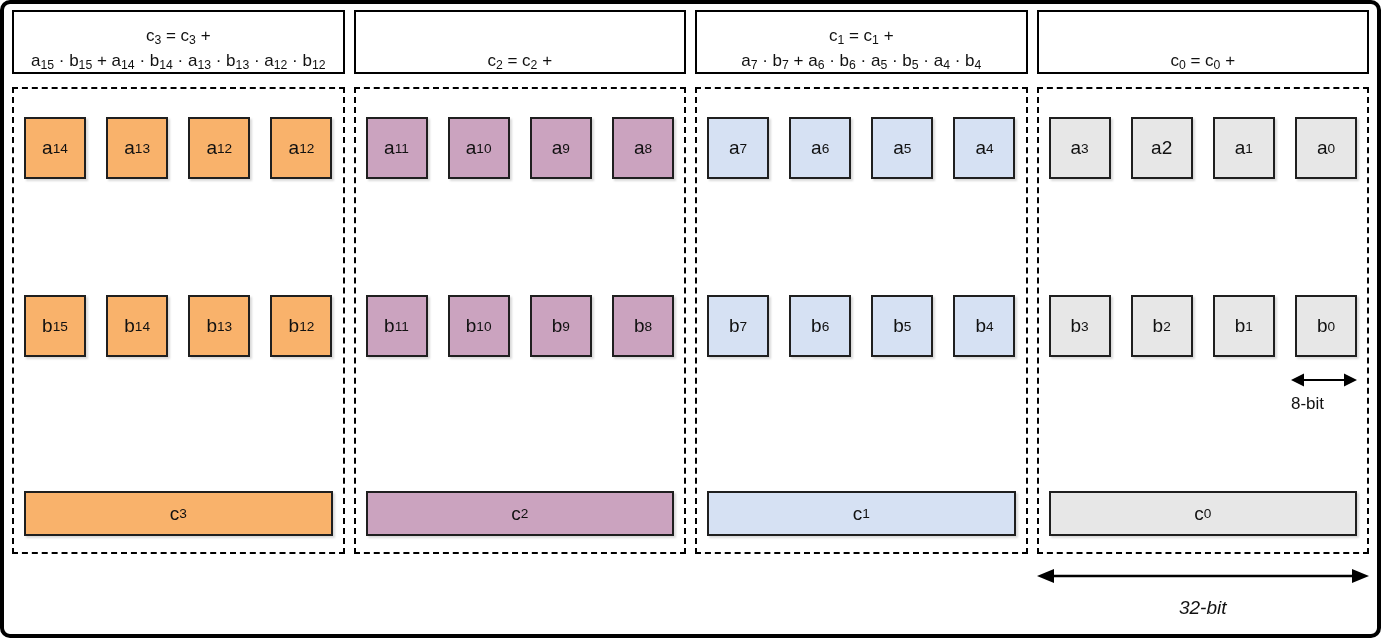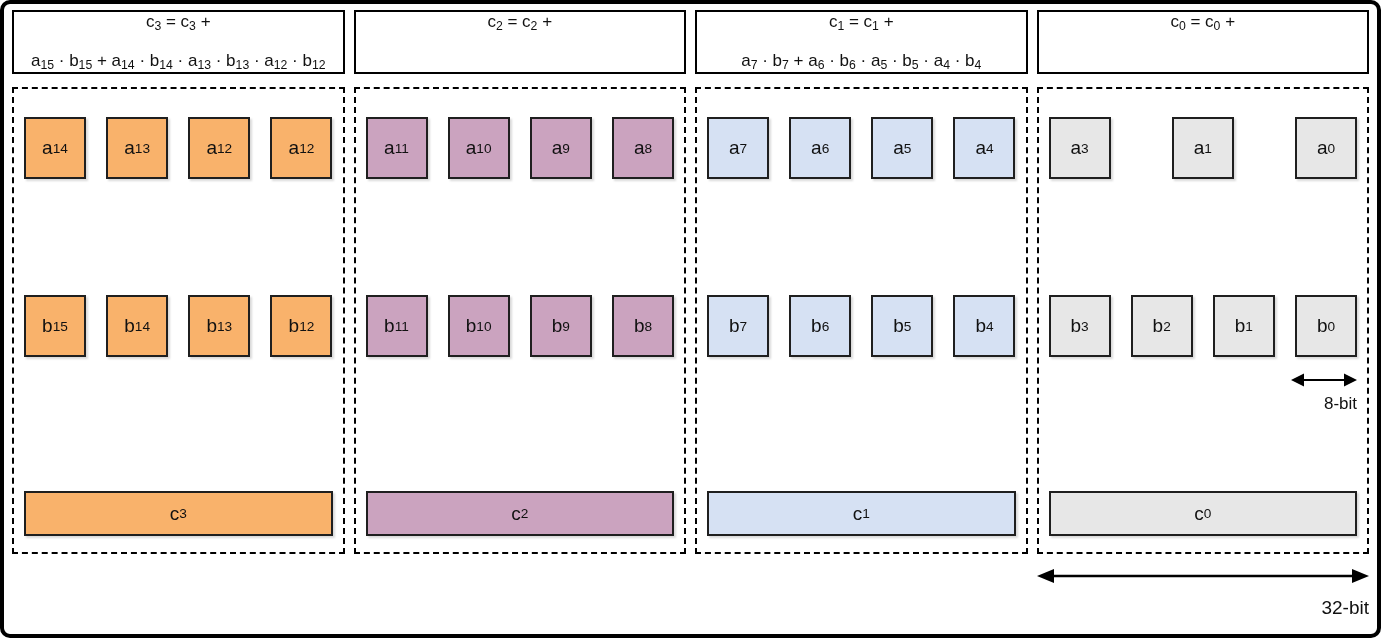--- a/index.html
+++ b/index.html
@@ -22,21 +22,21 @@
     grid-template-columns: repeat(4, 1fr);
     column-gap: 9px;
   }
   
   .header-box {
     box-sizing: border-box;
     height: 64px;
     border: 2px solid #000;
     background: #fff;
     display: flex; flex-direction: column;
-    align-items: center; justify-content: space-between;
+    align-items: center; justify-content: flex-end;
     gap: 3px;
     font-size: 17px;
     white-space: nowrap;
   }
   
   .groups-row { margin-top: 13px; }
   .group {
     box-sizing: border-box;
     position: relative;
     border: 2px dashed #000;
@@ -66,26 +66,26 @@
   .g-mauve  .box, .g-mauve  .cbox { background: var(--mauve); }
   .g-blue   .box, .g-blue   .cbox { background: var(--blue); }
   .g-gray   .box, .g-gray   .cbox { background: var(--gray); }
   
   .sub { font-size: 0.72em; vertical-align: -0.28em; }
   
   .bit8 {
     position: absolute;
     right: 10px; top: 283px;
     width: 66px;
-    text-align: right;
+    text-align: left;
   }
   .bit8 .lbl { font-size: 17px; margin-top: 2px; }
   
   .footer-row { margin-top: 13px; }
-  .bit32 { text-align: right; }
+  .bit32 { text-align: center; font-style: italic; }
   .bit32 .lbl { font-size: 19px; margin-top: 8px; }
   svg polygon { fill: #000; }
 </style>
 </head>
 <body>
 
 <div class="canvas">
 
   <div class="row4">
     <div class="header-box">
@@ -233,20 +233,23 @@
           <span>c</span>
           <span class="sub">1</span>
         </div>
     </div>
 
     <div class="group g-gray">
       <div class="box-row">
         <div class="box">
             <span>a</span>
             <span class="sub">3</span>
+          </div>
+        <div class="box">
+            <span>a2</span>
           </div>
         <div class="box">
             <span>a</span>
             <span class="sub">1</span>
           </div>
         <div class="box">
             <span>a</span>
             <span class="sub">0</span>
           </div>
       </div>

